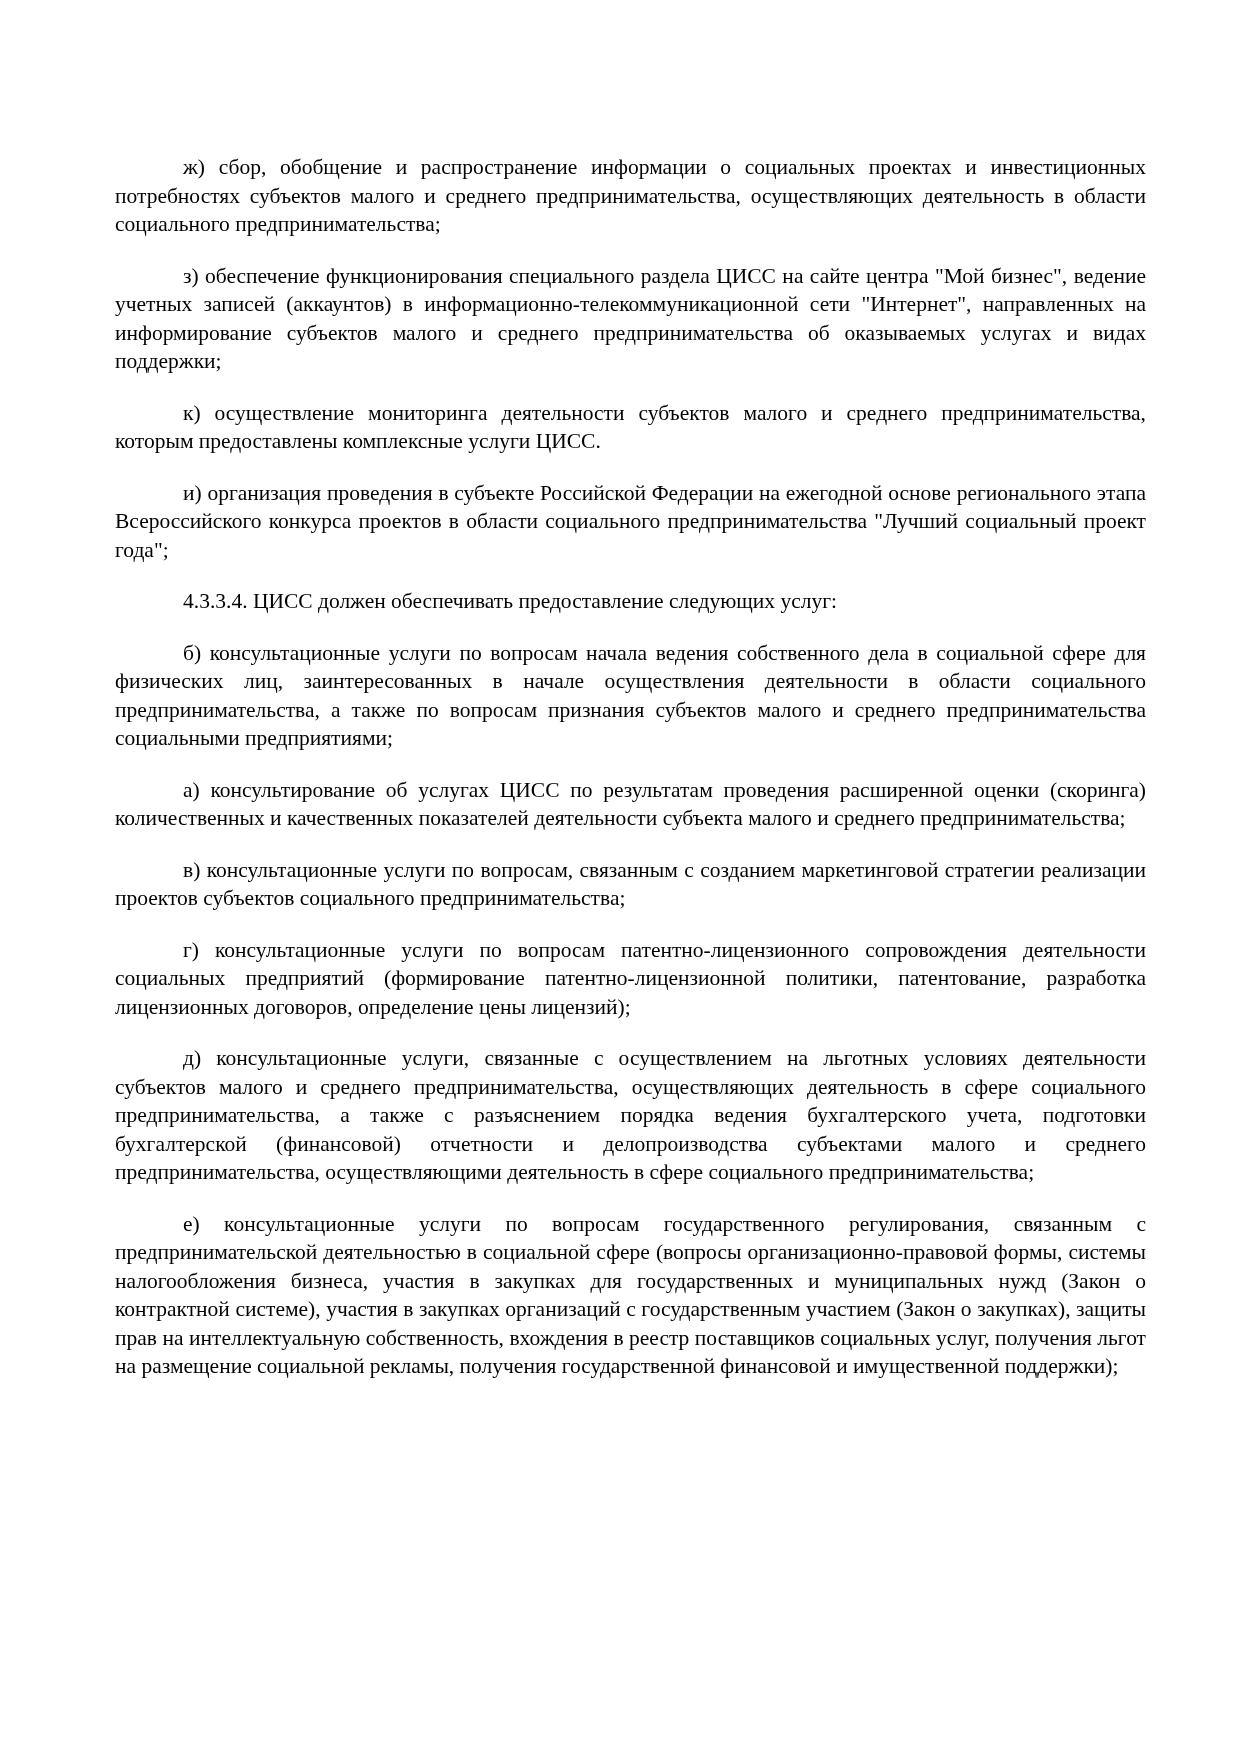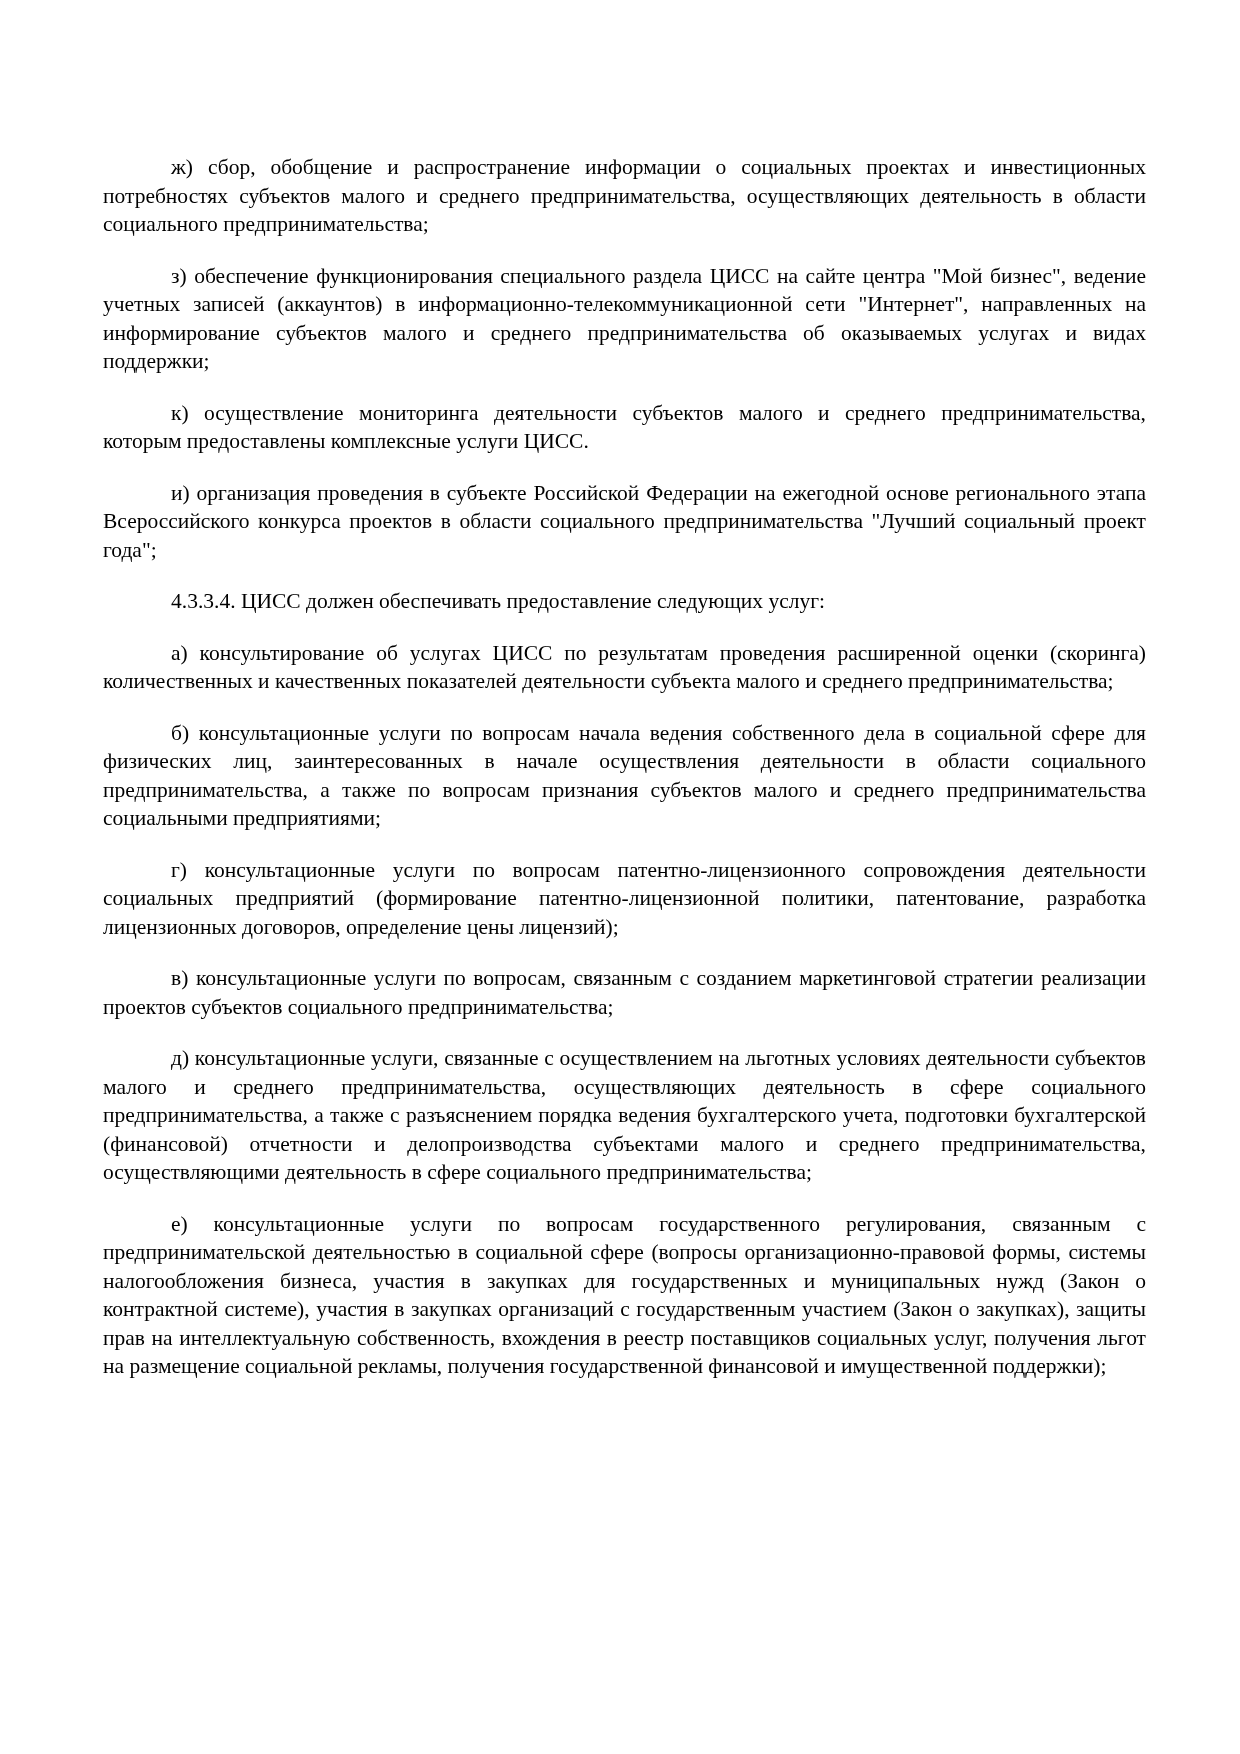--- a/index.html
+++ b/index.html
@@ -13,39 +13,39 @@
     overflow: hidden;
   }
   .page {
     box-sizing: border-box;
     width: 1240px;
     height: 1754px;
     padding: 153px 94px 40px 103px;
     background: #ffffff;
   }
   .doc p {
-    margin: 0 0 23px 0;
+    margin: 0 0 23px 12px;
     font-family: "Liberation Serif", "DejaVu Serif", serif;
     font-size: 21.5px;
     line-height: 28.5px;
     color: #000000;
     text-align: justify;
     text-indent: 68px;
   }
 </style>
 </head>
 <body>
 
 <div class="page">
   <div class="doc">
     <p>ж) сбор, обобщение и распространение информации о социальных проектах и инвестиционных потребностях субъектов малого и среднего предпринимательства, осуществляющих деятельность в области социального предпринимательства;</p>
     <p>з) обеспечение функционирования специального раздела ЦИСС на сайте центра "Мой бизнес", ведение учетных записей (аккаунтов) в информационно-телекоммуникационной сети "Интернет", направленных на информирование субъектов малого и среднего предпринимательства об оказываемых услугах и видах поддержки;</p>
     <p>к) осуществление мониторинга деятельности субъектов малого и среднего предпринимательства, которым предоставлены комплексные услуги ЦИСС.</p>
     <p>и) организация проведения в субъекте Российской Федерации на ежегодной основе регионального этапа Всероссийского конкурса проектов в области социального предпринимательства "Лучший социальный проект года";</p>
     <p>4.3.3.4. ЦИСС должен обеспечивать предоставление следующих услуг:</p>
+    <p>б) консультационные услуги по вопросам начала ведения собственного дела в социальной сфере для физических лиц, заинтересованных в начале осуществления деятельности в области социального предпринимательства, а также по вопросам признания субъектов малого и среднего предпринимательства социальными предприятиями;</p>
     <p>а) консультирование об услугах ЦИСС по результатам проведения расширенной оценки (скоринга) количественных и качественных показателей деятельности субъекта малого и среднего предпринимательства;</p>
-    <p>б) консультационные услуги по вопросам начала ведения собственного дела в социальной сфере для физических лиц, заинтересованных в начале осуществления деятельности в области социального предпринимательства, а также по вопросам признания субъектов малого и среднего предпринимательства социальными предприятиями;</p>
+    <p>в) консультационные услуги по вопросам, связанным с созданием маркетинговой стратегии реализации проектов субъектов социального предпринимательства;</p>
     <p>г) консультационные услуги по вопросам патентно-лицензионного сопровождения деятельности социальных предприятий (формирование патентно-лицензионной политики, патентование, разработка лицензионных договоров, определение цены лицензий);</p>
-    <p>в) консультационные услуги по вопросам, связанным с созданием маркетинговой стратегии реализации проектов субъектов социального предпринимательства;</p>
     <p>д) консультационные услуги, связанные с осуществлением на льготных условиях деятельности субъектов малого и среднего предпринимательства, осуществляющих деятельность в сфере социального предпринимательства, а также с разъяснением порядка ведения бухгалтерского учета, подготовки бухгалтерской (финансовой) отчетности и делопроизводства субъектами малого и среднего предпринимательства, осуществляющими деятельность в сфере социального предпринимательства;</p>
     <p>е) консультационные услуги по вопросам государственного регулирования, связанным с предпринимательской деятельностью в социальной сфере (вопросы организационно-правовой формы, системы налогообложения бизнеса, участия в закупках для государственных и муниципальных нужд (Закон о контрактной системе), участия в закупках организаций с государственным участием (Закон о закупках), защиты прав на интеллектуальную собственность, вхождения в реестр поставщиков социальных услуг, получения льгот на размещение социальной рекламы, получения государственной финансовой и имущественной поддержки);</p>
   </div>
 </div>
 
 </body></html>

